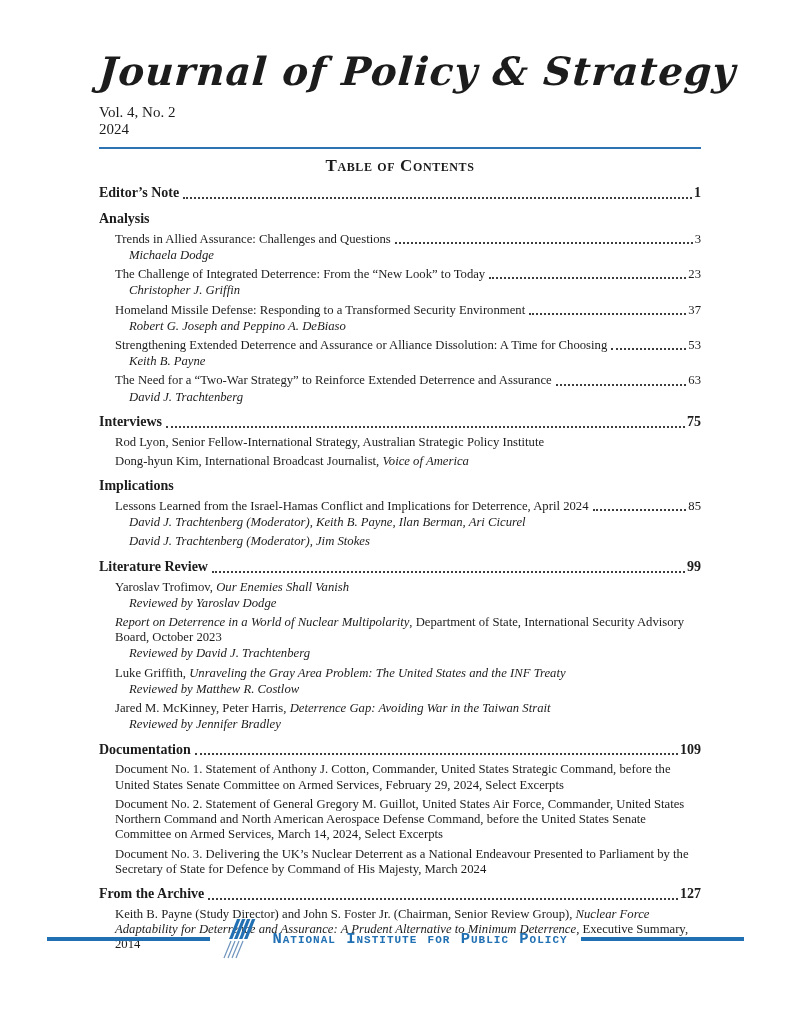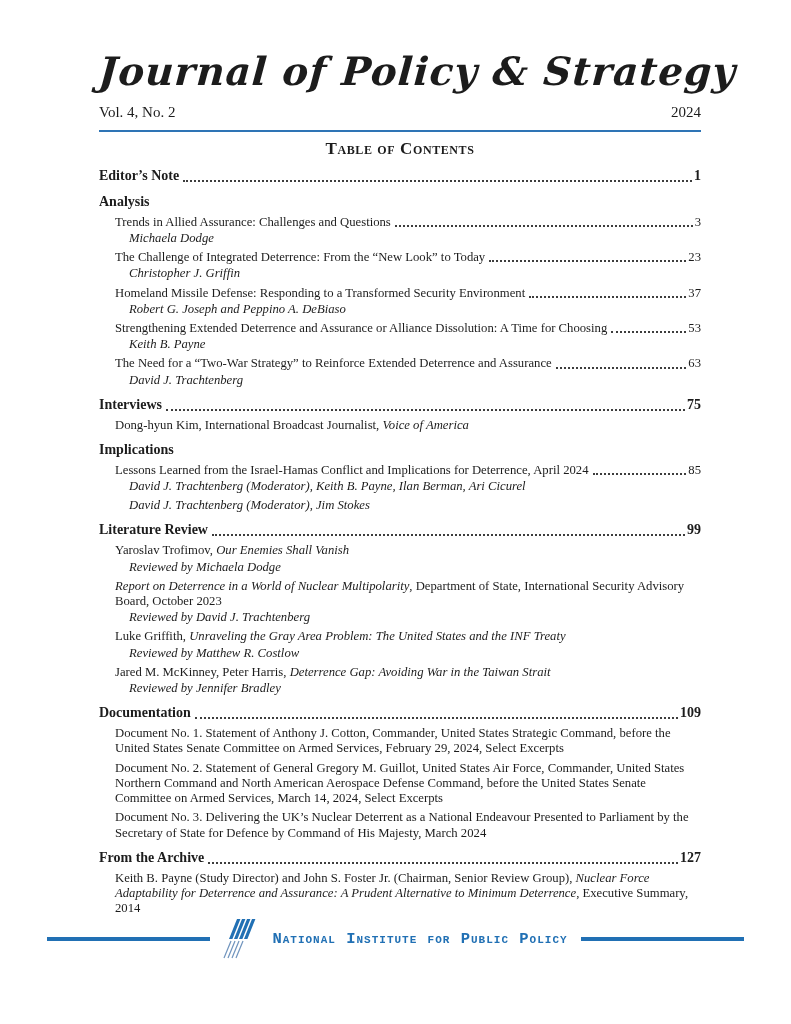--- a/index.html
+++ b/index.html
@@ -30,20 +30,21 @@
     letter-spacing:1px;
     margin:18px 0 6px 0;
     transform:skewX(-4deg);
     white-space:nowrap;
   }
   .vol-row{
     display:flex;
     justify-content:space-between;
     font-size:15px;
     margin-top:10px;
+    flex-direction:column;
   }
   .header-rule{
     border:0;
     border-top:2px solid var(--rule-blue);
     margin:9px 0 7px 0;
   }
   .toc-title{
     text-align:center;
     font-variant:small-caps;
     font-weight:bold;
@@ -171,20 +172,25 @@
           </div>
           <div class="byline">David J. Trachtenberg</div>
         </div>
         <div class="section-row">
           <span class="section-label">Interviews</span>
           <span class="leader"></span>
           <span class="pagenum">75</span>
         </div>
         <div class="toc-entry">
           <div class="entry-row">
+            <span class="entry-title"><span>Rod Lyon, Senior Fellow-International Strategy, Australian Strategic Policy Institute</span></span>
+          </div>
+        </div>
+        <div class="toc-entry">
+          <div class="entry-row">
             <span class="entry-title"><span>Dong-hyun Kim, International Broadcast Journalist, </span><span class="it">Voice of America</span></span>
           </div>
         </div>
         <div class="section-row">
           <span class="section-label">Implications</span>
         </div>
         <div class="toc-entry">
           <div class="entry-row">
             <span class="entry-title"><span>Lessons Learned from the Israel-Hamas Conflict and Implications for Deterrence, April 2024</span></span>
             <span class="leader"></span>
@@ -197,21 +203,21 @@
         </div>
         <div class="section-row">
           <span class="section-label">Literature Review</span>
           <span class="leader"></span>
           <span class="pagenum">99</span>
         </div>
         <div class="toc-entry">
           <div class="entry-row">
             <span class="entry-title"><span>Yaroslav Trofimov, </span><span class="it">Our Enemies Shall Vanish</span></span>
           </div>
-          <div class="byline">Reviewed by Michaela Dodge</div>
+          <div class="byline">Reviewed by Yaroslav Dodge</div>
         </div>
         <div class="toc-entry">
           <div class="entry-row">
             <span class="entry-title"><span class="it">Report on Deterrence in a World of Nuclear Multipolarity</span><span>, Department of State, International Security Advisory Board, October 2023</span></span>
           </div>
           <div class="byline">Reviewed by David J. Trachtenberg</div>
         </div>
         <div class="toc-entry">
           <div class="entry-row">
             <span class="entry-title"><span>Luke Griffith, </span><span class="it">Unraveling the Gray Area Problem: The United States and the INF Treaty</span></span>

